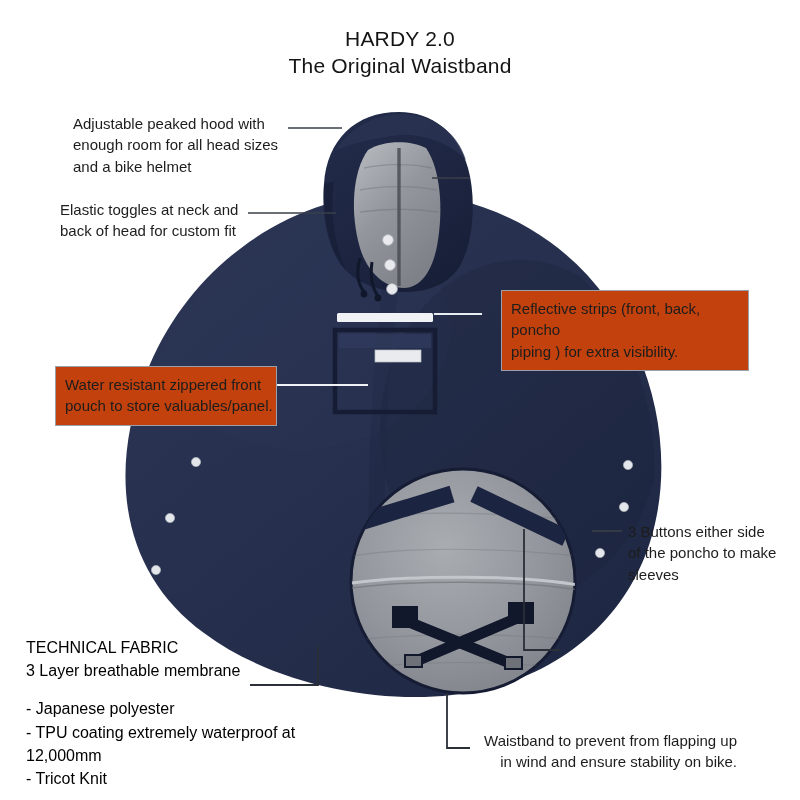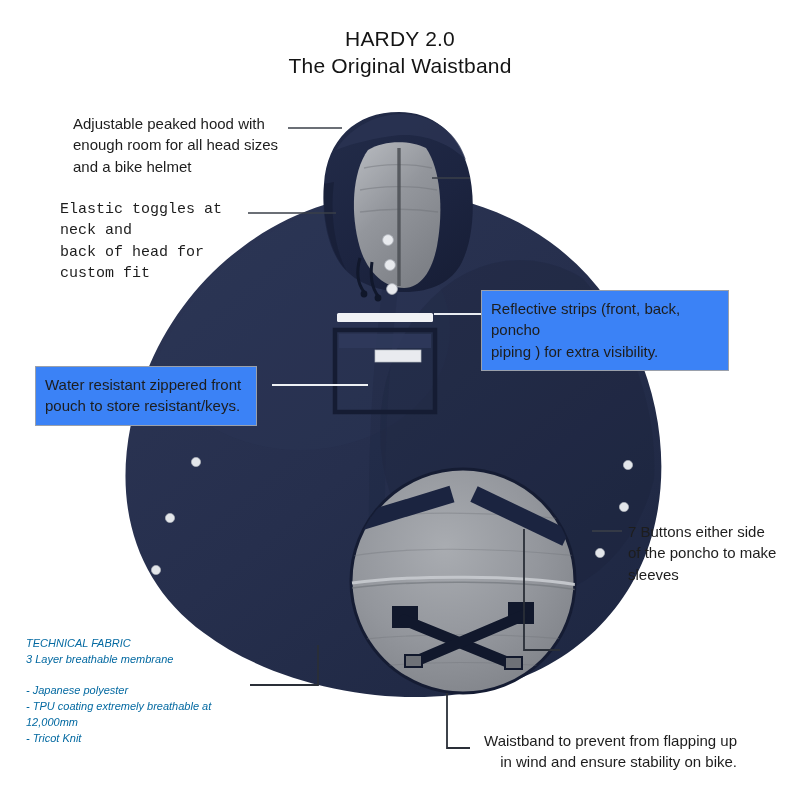--- a/index.html
+++ b/index.html
@@ -24,28 +24,29 @@
 
   
   .callout{
     position:absolute;
     font-size:15px;
     line-height:1.42;
     color:#1d1d1d;
     white-space:pre-line;
   }
   .callout.boxed{
-    background:#3b82f6;
+    background:#c2410c;
     border:1px solid #9aa0ab;
     padding:7px 3px 8px 9px;
     box-sizing:border-box;
-  }
-
-  
-  #tech-fabric{position:absolute;left:26px;top:636px;font-size:11px;line-height:1.45;color:#0369a1;font-style:italic;}
+    margin-left:20px;
+  }
+
+  
+  #tech-fabric{position:absolute;left:26px;top:636px;font-size:16px;line-height:1.45;color:#000000;}
   #tech-fabric .tf-head{white-space:pre-line;}
   #tech-fabric .tf-list{margin-top:15px;white-space:pre-line;}
 
   
   #art{position:absolute;left:0;top:0;width:800px;height:800px;}
 </style>
 </head>
 <body>
 
 <div id="stage">
@@ -217,40 +218,40 @@
 
   <div id="title-block">
     <div class="t-line">HARDY 2.0</div>
     <div class="t-line">The Original Waistband</div>
   </div>
 
   <div class="callout" style="left:73px;top:113px;width:215px;">Adjustable peaked hood with
 enough room for all head sizes
 and a bike helmet</div>
 
-  <div class="callout" style="left:60px;top:199px;width:200px;font-family:Liberation Mono, monospace;">Elastic toggles at neck and
+  <div class="callout" style="left:60px;top:199px;width:200px;">Elastic toggles at neck and
 back of head for custom fit</div>
 
 
   <div class="callout boxed" style="left:481px;top:290px;width:248px;">Reflective strips (front, back, poncho
 piping ) for extra visibility.</div>
 
   <div class="callout boxed" style="left:35px;top:366px;width:222px;">Water resistant zippered front
-pouch to store resistant/keys.</div>
-
-  <div class="callout" style="left:628px;top:521px;width:165px;">7 Buttons either side
+pouch to store valuables/panel.</div>
+
+  <div class="callout" style="left:628px;top:521px;width:165px;">3 Buttons either side
 of the poncho to make
 sleeves</div>
 
 
   <div class="callout" style="left:477px;top:730px;width:260px;text-align:right;">Waistband to prevent from flapping up
 in wind and ensure stability on bike.</div>
 
   <div id="tech-fabric">
     <div class="tf-head">TECHNICAL FABRIC
 3 Layer breathable membrane</div>
     <div class="tf-list">- Japanese polyester
-- TPU coating extremely breathable at
+- TPU coating extremely waterproof at
 12,000mm
 - Tricot Knit</div>
   </div>
 
 </div>
 
 </body></html>

